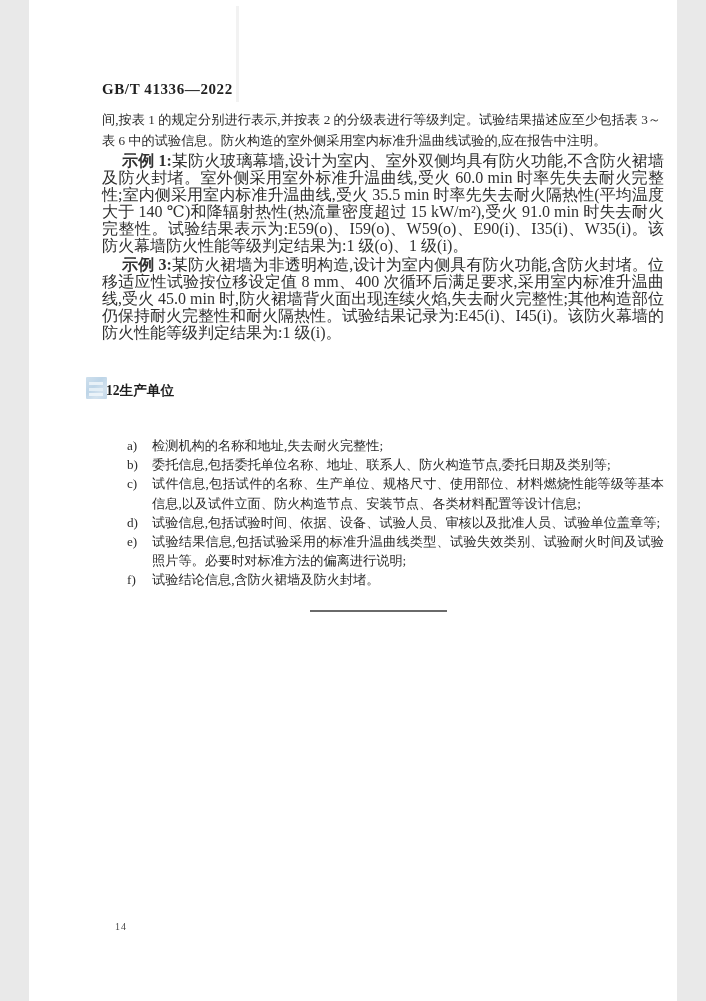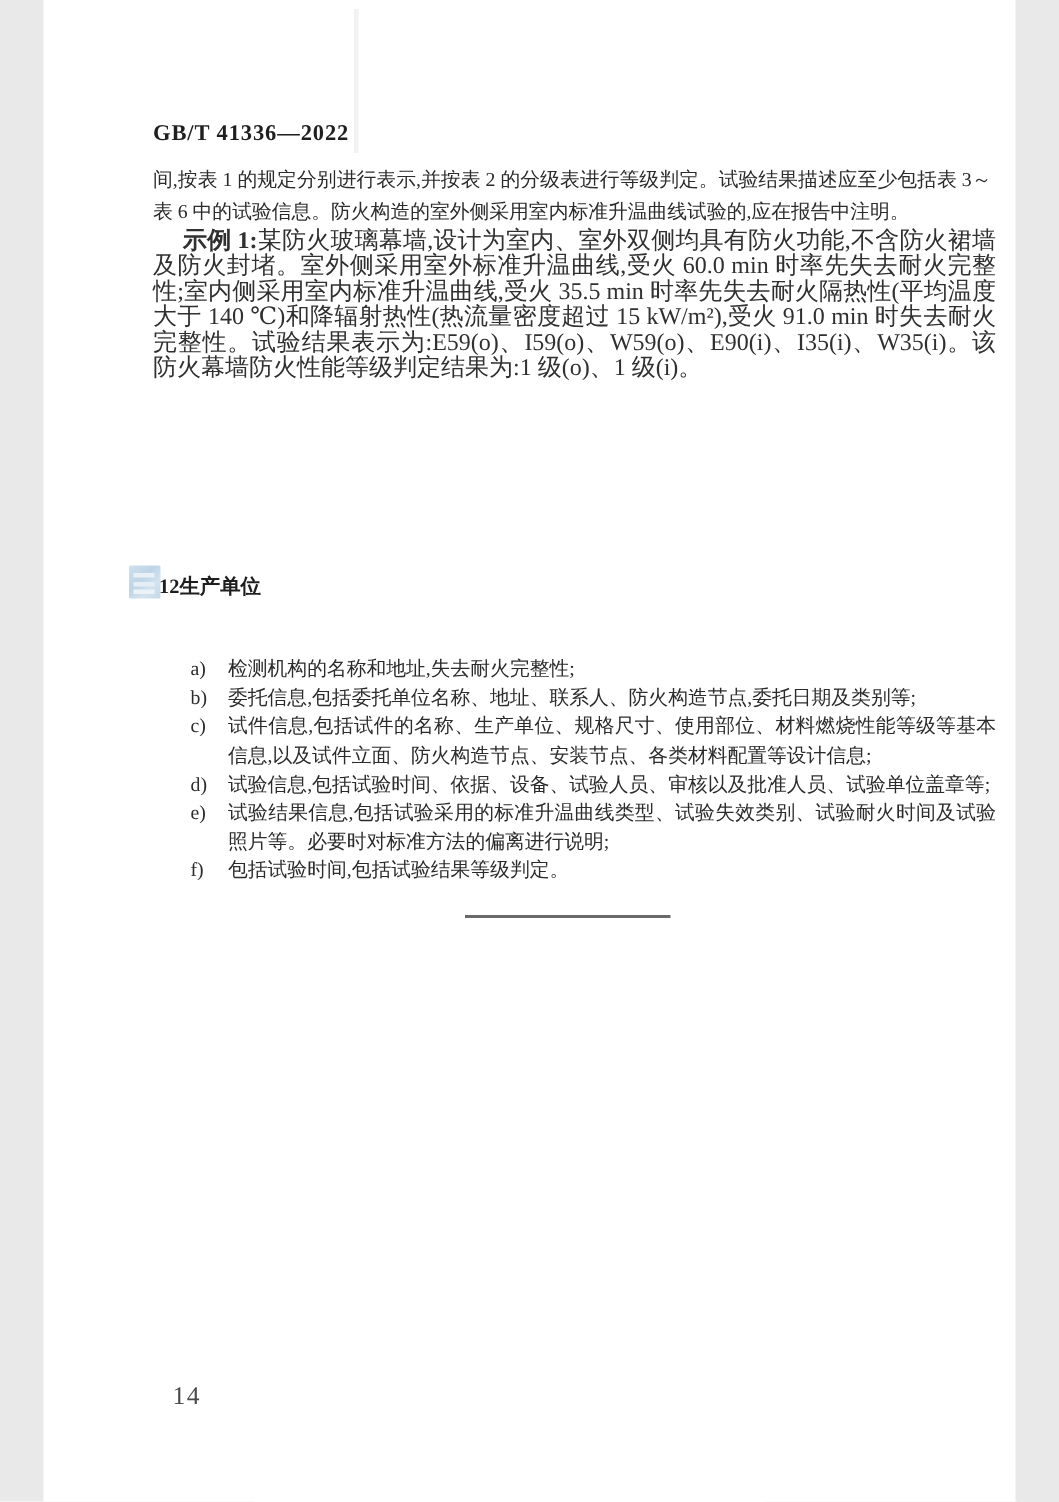--- a/index.html
+++ b/index.html
@@ -64,36 +64,37 @@
     font-size:13.2px;line-height:19.2px;color:#2b2b2b;
   }
   .req-item .marker{flex:0 0 25px;}
   .req-item .item-text{flex:1;text-align:justify;}
   .end-rule{
     position:absolute;left:281px;top:610px;width:137px;height:2px;
     background:#6a6a6a;
   }
   .page-number{
     position:absolute;left:86px;top:921px;
-    font-size:17px;color:#4a4a4a;letter-spacing:1px;
+    font-size:10px;color:#4a4a4a;letter-spacing:1px;
   }
 </style>
 </head>
 <body>
 
 <div class="page">
 
   <div class="scan-streak"></div>
 
   <div class="std-header">GB/T 41336—2022</div>
 
   <div class="para-cont">间,按表 1 的规定分别进行表示,并按表 2 的分级表进行等级判定。试验结果描述应至少包括表 3～表 6 中的试验信息。防火构造的室外侧采用室内标准升温曲线试验的,应在报告中注明。</div>
 
   <div class="examples">
     <p class="example"><span class="ex-label">示例 1:</span><span>某防火玻璃幕墙,设计为室内、室外双侧均具有防火功能,不含防火裙墙及防火封堵。室外侧采用室外标准升温曲线,受火 60.0 min 时率先失去耐火完整性;室内侧采用室内标准升温曲线,受火 35.5 min 时率先失去耐火隔热性(平均温度大于 140 ℃)和降辐射热性(热流量密度超过 15 kW/m²),受火 91.0 min 时失去耐火完整性。试验结果表示为:E59(o)、I59(o)、W59(o)、E90(i)、I35(i)、W35(i)。该防火幕墙防火性能等级判定结果为:1 级(o)、1 级(i)。</span></p>
+    <p class="example"><span class="ex-label">示例 3:</span><span>某防火裙墙为非透明构造,设计为室内侧具有防火功能,含防火封堵。位移适应性试验按位移设定值 8 mm、400 次循环后满足要求,采用室内标准升温曲线,受火 45.0 min 时,防火裙墙背火面出现连续火焰,失去耐火完整性;其他构造部位仍保持耐火完整性和耐火隔热性。试验结果记录为:E45(i)、I45(i)。该防火幕墙的防火性能等级判定结果为:1 级(i)。</span></p>
   </div>
 
   <div class="stamp"></div>
 
   <div class="section-head">
     <span>12</span>
     <span>生产单位</span>
   </div>
 
 
@@ -113,21 +114,21 @@
     <div class="req-item">
       <span class="marker">d)</span>
       <span class="item-text">试验信息,包括试验时间、依据、设备、试验人员、审核以及批准人员、试验单位盖章等;</span>
     </div>
     <div class="req-item">
       <span class="marker">e)</span>
       <span class="item-text">试验结果信息,包括试验采用的标准升温曲线类型、试验失效类别、试验耐火时间及试验照片等。必要时对标准方法的偏离进行说明;</span>
     </div>
     <div class="req-item">
       <span class="marker">f)</span>
-      <span class="item-text">包括试验时间,包括试验结果等级判定。</span>
+      <span class="item-text">试验结论信息,含防火裙墙及防火封堵。</span>
     </div>
   </div>
 
   <div class="end-rule"></div>
 
   <div class="page-number">14</div>
 
 </div>
 
 </body></html>

